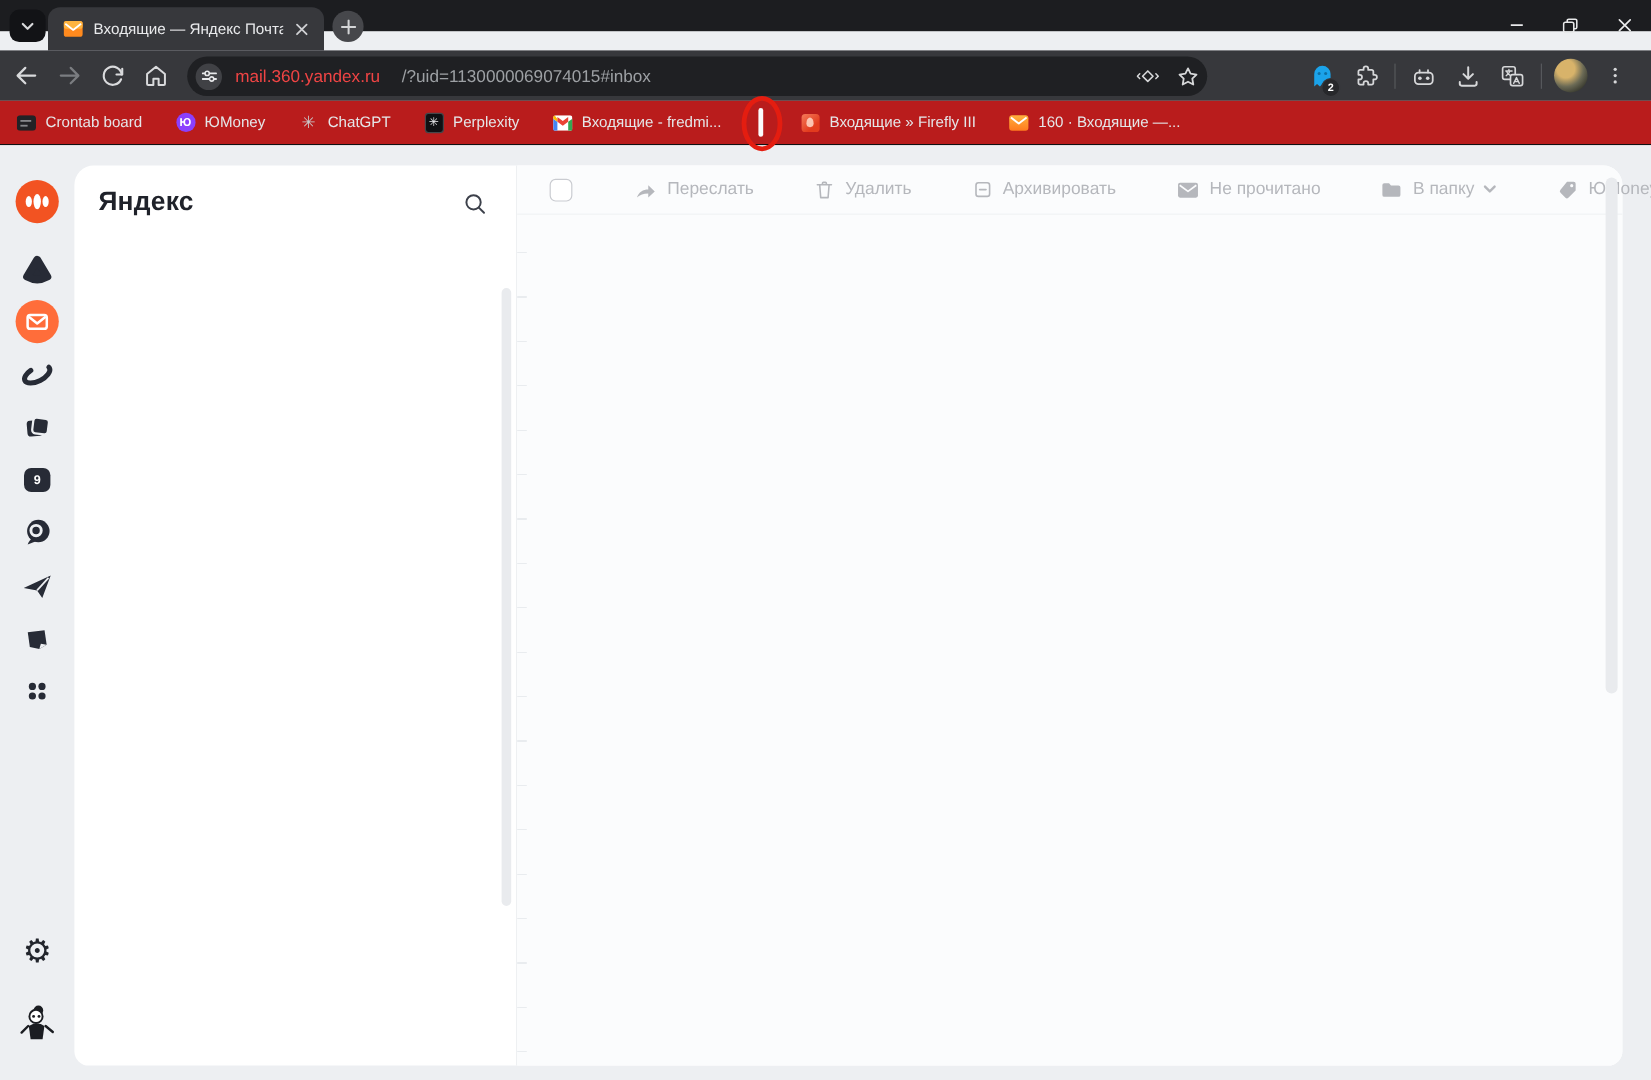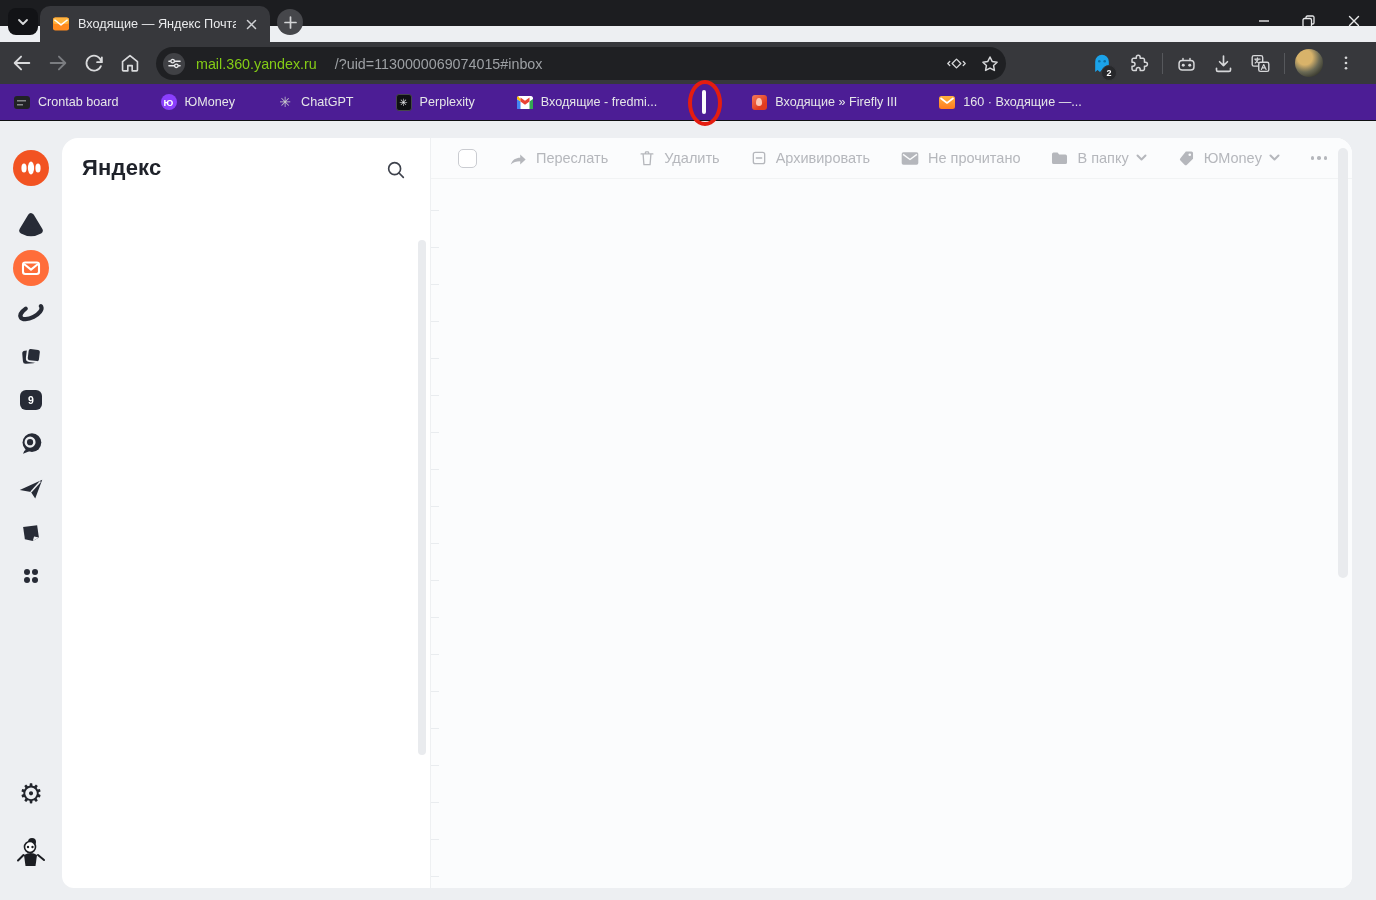--- a/index.html
+++ b/index.html
@@ -21,35 +21,35 @@
   .winbtn{width:45px;height:42px;display:flex;align-items:center;justify-content:center;}
 
   .toolbar{position:absolute;left:0;top:42px;width:1376px;height:42px;background:#37383c;}
   .navbtn{position:absolute;top:50%;transform:translate(-50%,-50%);color:#d9dadc;}
   .navbtn.dim{color:#7b7d81;}
   .omnibox{position:absolute;left:156px;top:5px;width:850px;height:33px;border-radius:17px;background:#1f2023;
     display:flex;align-items:center;}
   .sitechip{width:22px;height:22px;border-radius:50%;background:#404145;margin-left:7px;
     display:flex;align-items:center;justify-content:center;color:#e8e9eb;}
   .url{margin-left:11px;font-size:14.3px;white-space:nowrap;}
-  .url .dom{color:#84cc16;}
+  .url .dom{color:#ef4444;}
   .url .path{color:#9da0a4;padding-left:18px;}
   .pillicons{margin-left:auto;display:flex;align-items:center;color:#d6d7d9;}
   .pillicons>div{width:33px;display:flex;justify-content:center;}
   .extarea{position:absolute;top:0;height:42px;display:flex;align-items:center;color:#d6d7d9;}
   .extbtn{width:37px;display:flex;justify-content:center;position:relative;}
   .vsep{width:1px;height:21px;background:#56585c;margin:0 5px;}
   .badge{position:absolute;right:3px;bottom:-7px;width:14px;height:14px;border-radius:50%;background:#27282b;
     color:#fff;font-size:9px;font-weight:bold;display:flex;align-items:center;justify-content:center;
     border:1.5px solid #37383c;}
   .avatar360{width:28px;height:28px;border-radius:50%;
     background:radial-gradient(circle at 35% 30%,#d8b36a 0 28%,#6b6a55 55%,#23251f 90%);}
 
-  .bookmarks{position:absolute;left:0;top:84px;width:1376px;height:37px;background:#4c1d95;
-    display:flex;align-items:center;padding-left:14px;box-sizing:border-box;gap:42px;
+  .bookmarks{position:absolute;left:0;top:84px;width:1376px;height:37px;background:#b91c1c;
+    display:flex;align-items:center;padding-left:14px;box-sizing:border-box;gap:28px;
     border-bottom:1px solid #0f1012;}
   .bm{display:flex;align-items:center;gap:8px;font-size:12.6px;color:#e5e6e8;white-space:nowrap;}
   .favi{width:16px;height:16px;display:flex;align-items:center;justify-content:center;flex:none;}
   .crontab-fav{width:16px;height:13px;border-radius:3px;background:#212226;
     background-image:linear-gradient(#85878b 0 0),linear-gradient(#85878b 0 0);
     background-size:9px 1.5px,6px 1.5px;background-position:3px 4px,3px 8px;background-repeat:no-repeat;}
   .yoo-fav{width:16px;height:16px;border-radius:50%;background:#8b3ffd;color:#fff;font-size:9.5px;
     font-weight:bold;display:flex;align-items:center;justify-content:center;}
   .gpt-fav{color:#c9cacc;font-size:14px;line-height:16px;}
   .pplx-fav{width:15px;height:15px;border-radius:3px;background:#0f1013;border:1px solid #45464a;
@@ -79,21 +79,21 @@
 
   .panel{position:absolute;left:62px;top:17px;width:1290px;height:750px;background:#fff;
     border-radius:16px 16px 12px 12px;}
   .paneltitle{position:absolute;left:20px;top:17px;font-size:22px;font-weight:bold;color:#1f222a;letter-spacing:.2px;}
   .searchbtn{position:absolute;left:322px;top:20px;width:24px;height:24px;color:#3d414b;
     display:flex;align-items:center;justify-content:center;}
   .lthumb{position:absolute;left:356px;top:102px;width:8px;height:515px;border-radius:4px;background:#e9ebee;}
   .pdivider{position:absolute;left:368px;top:0;bottom:0;width:1px;background:#eef0f2;}
   .mainpane{position:absolute;left:369px;right:0;top:0;bottom:0;background:#fbfcfd;border-radius:0 16px 12px 0;}
   .listtoolbar{position:absolute;left:0;right:0;top:0;height:40px;border-bottom:1px solid #f1f3f4;
-    display:flex;align-items:center;color:#b5b7bc;}
+    display:flex;align-items:center;color:#b5b7bc;gap:20px;}
   .cbox{width:17px;height:17px;border-radius:5px;border:1.5px solid #caccd1;background:#fff;
     margin-left:27px;flex:none;}
   .tbtn{display:flex;align-items:center;gap:9px;font-size:14.5px;font-weight:500;margin-left:31px;white-space:nowrap;}
   .tbtn .chev{margin-left:-2px;}
   .kebab{display:flex;gap:3px;margin-left:31px;}
   .kebab i{width:3.5px;height:3.5px;border-radius:50%;background:#b5b7bc;}
   .ticks{position:absolute;left:0;top:72px;width:8px;height:668px;
     background:repeating-linear-gradient(to bottom,#e9ecef 0,#e9ecef 1px,transparent 1px,transparent 37px);}
   .rthumb{position:absolute;right:4px;top:10px;width:10px;height:430px;border-radius:5px;background:#e9ebee;}
 </style>

